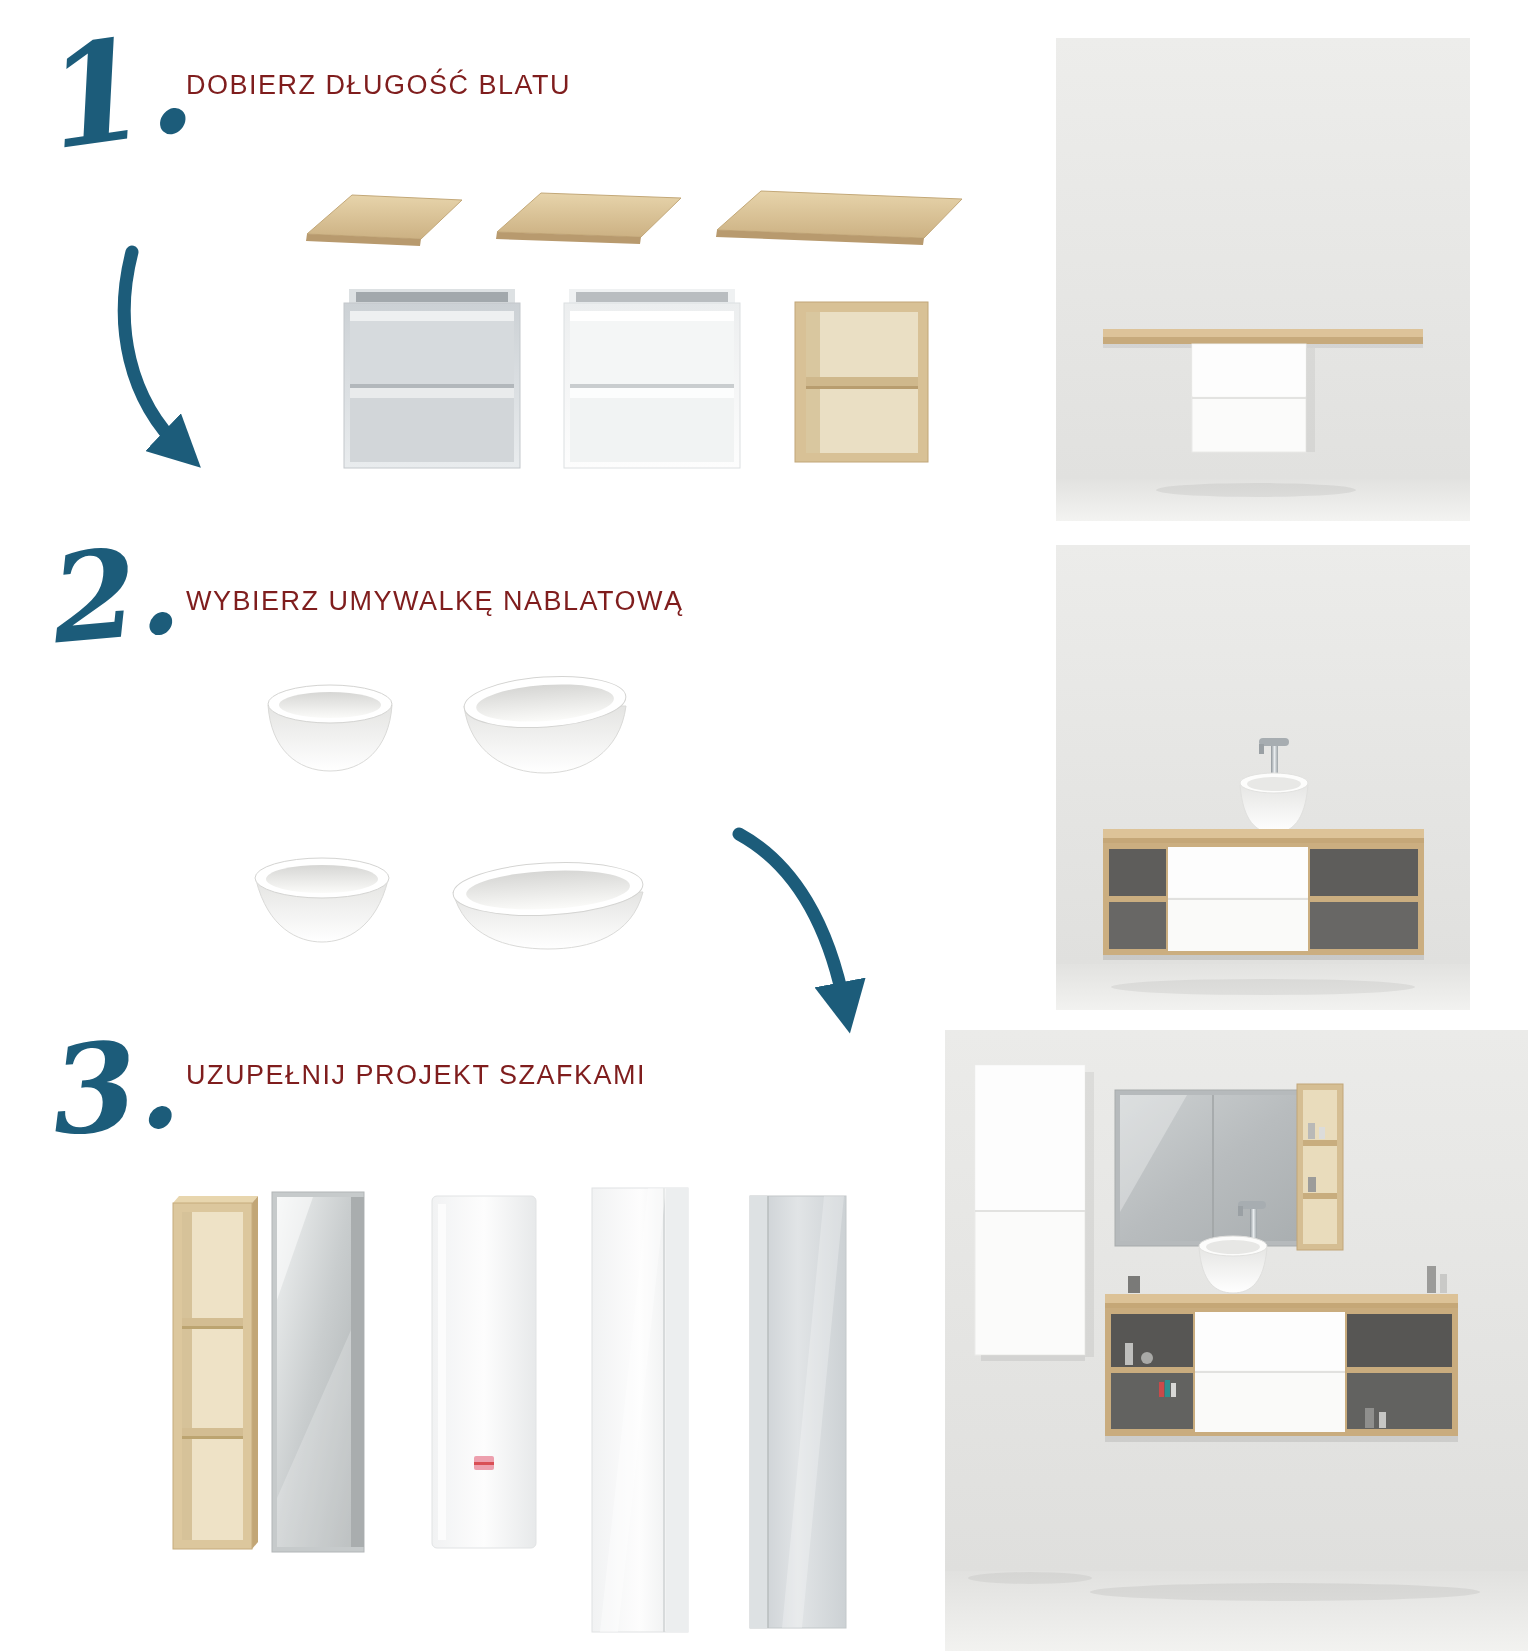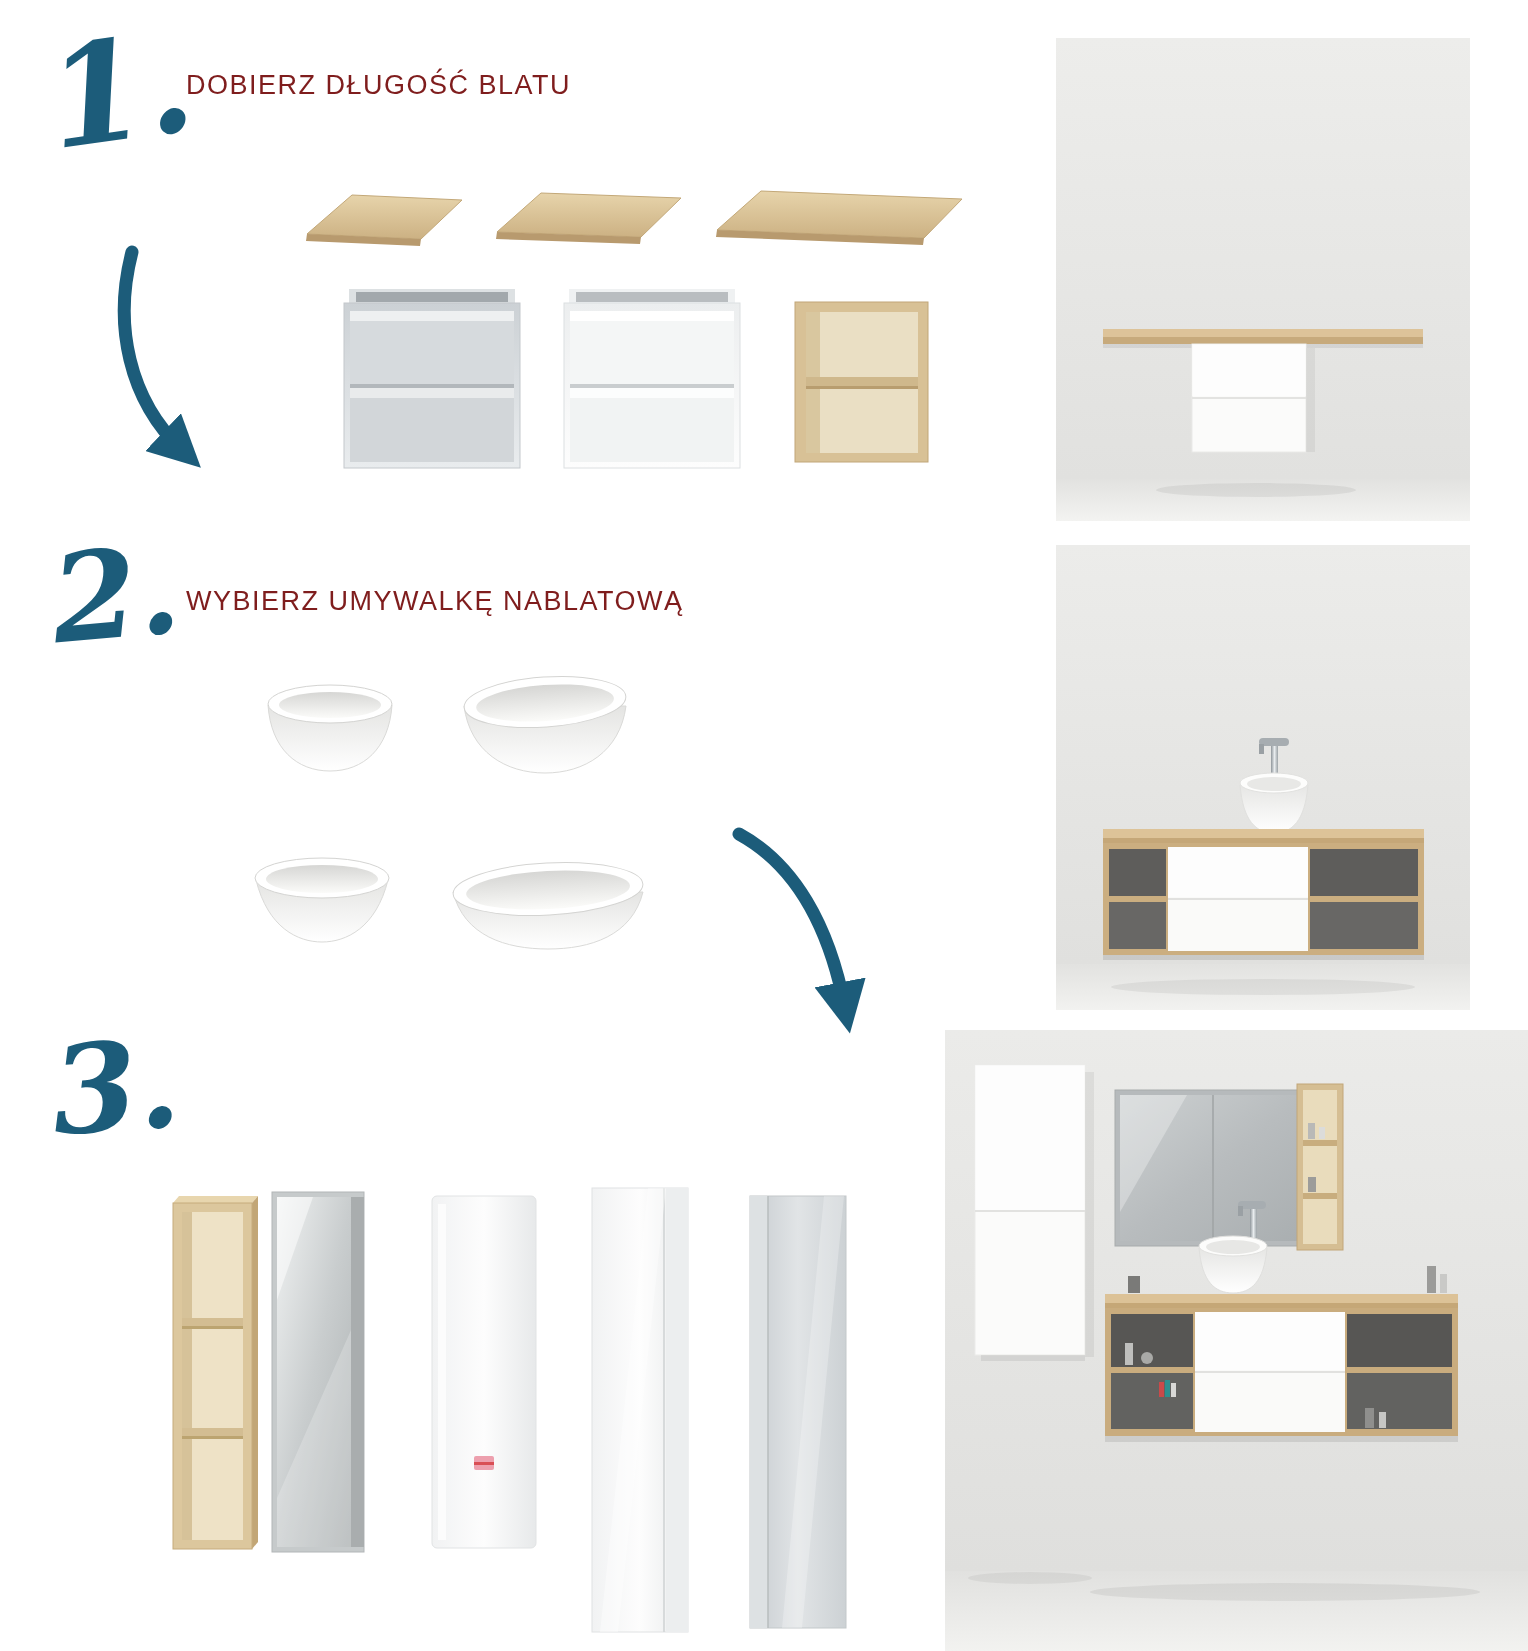--- a/index.html
+++ b/index.html
@@ -32,21 +32,21 @@
   <div class="step-number" style="left:52px; top:533px; font-size:122px; transform:rotate(-5deg);">2.</div>
   <div class="step-number" style="left:52px; top:1026px; font-size:122px; transform:rotate(-4deg);">3.</div>
 
   <div class="step-title" style="left:180px; top:66px;">
     <span>DOBIERZ DŁUGOŚĆ BLATU</span><br>
   </div>
   <div class="step-title" style="left:180px; top:582px;text-align:center;">
     <span>WYBIERZ UMYWALKĘ NABLATOWĄ</span>
   </div>
   <div class="step-title" style="left:180px; top:1056px;">
-    <br>
+    <span>UZUPEŁNIJ PROJEKT SZAFKAMI</span><br>
   </div>
 
   <svg class="illus-overlay" width="1528" height="1651" viewBox="0 0 1528 1651">
     <defs>
       <linearGradient id="oWood" x1="0" y1="0" x2="0" y2="1">
         <stop offset="0" stop-color="#e7d4ab"></stop>
           <stop offset="1" stop-color="#ccb183"></stop>
       </linearGradient>
       <linearGradient id="oGray" x1="0" y1="0" x2="0" y2="1">
         <stop offset="0" stop-color="#ccd1d5"></stop>

